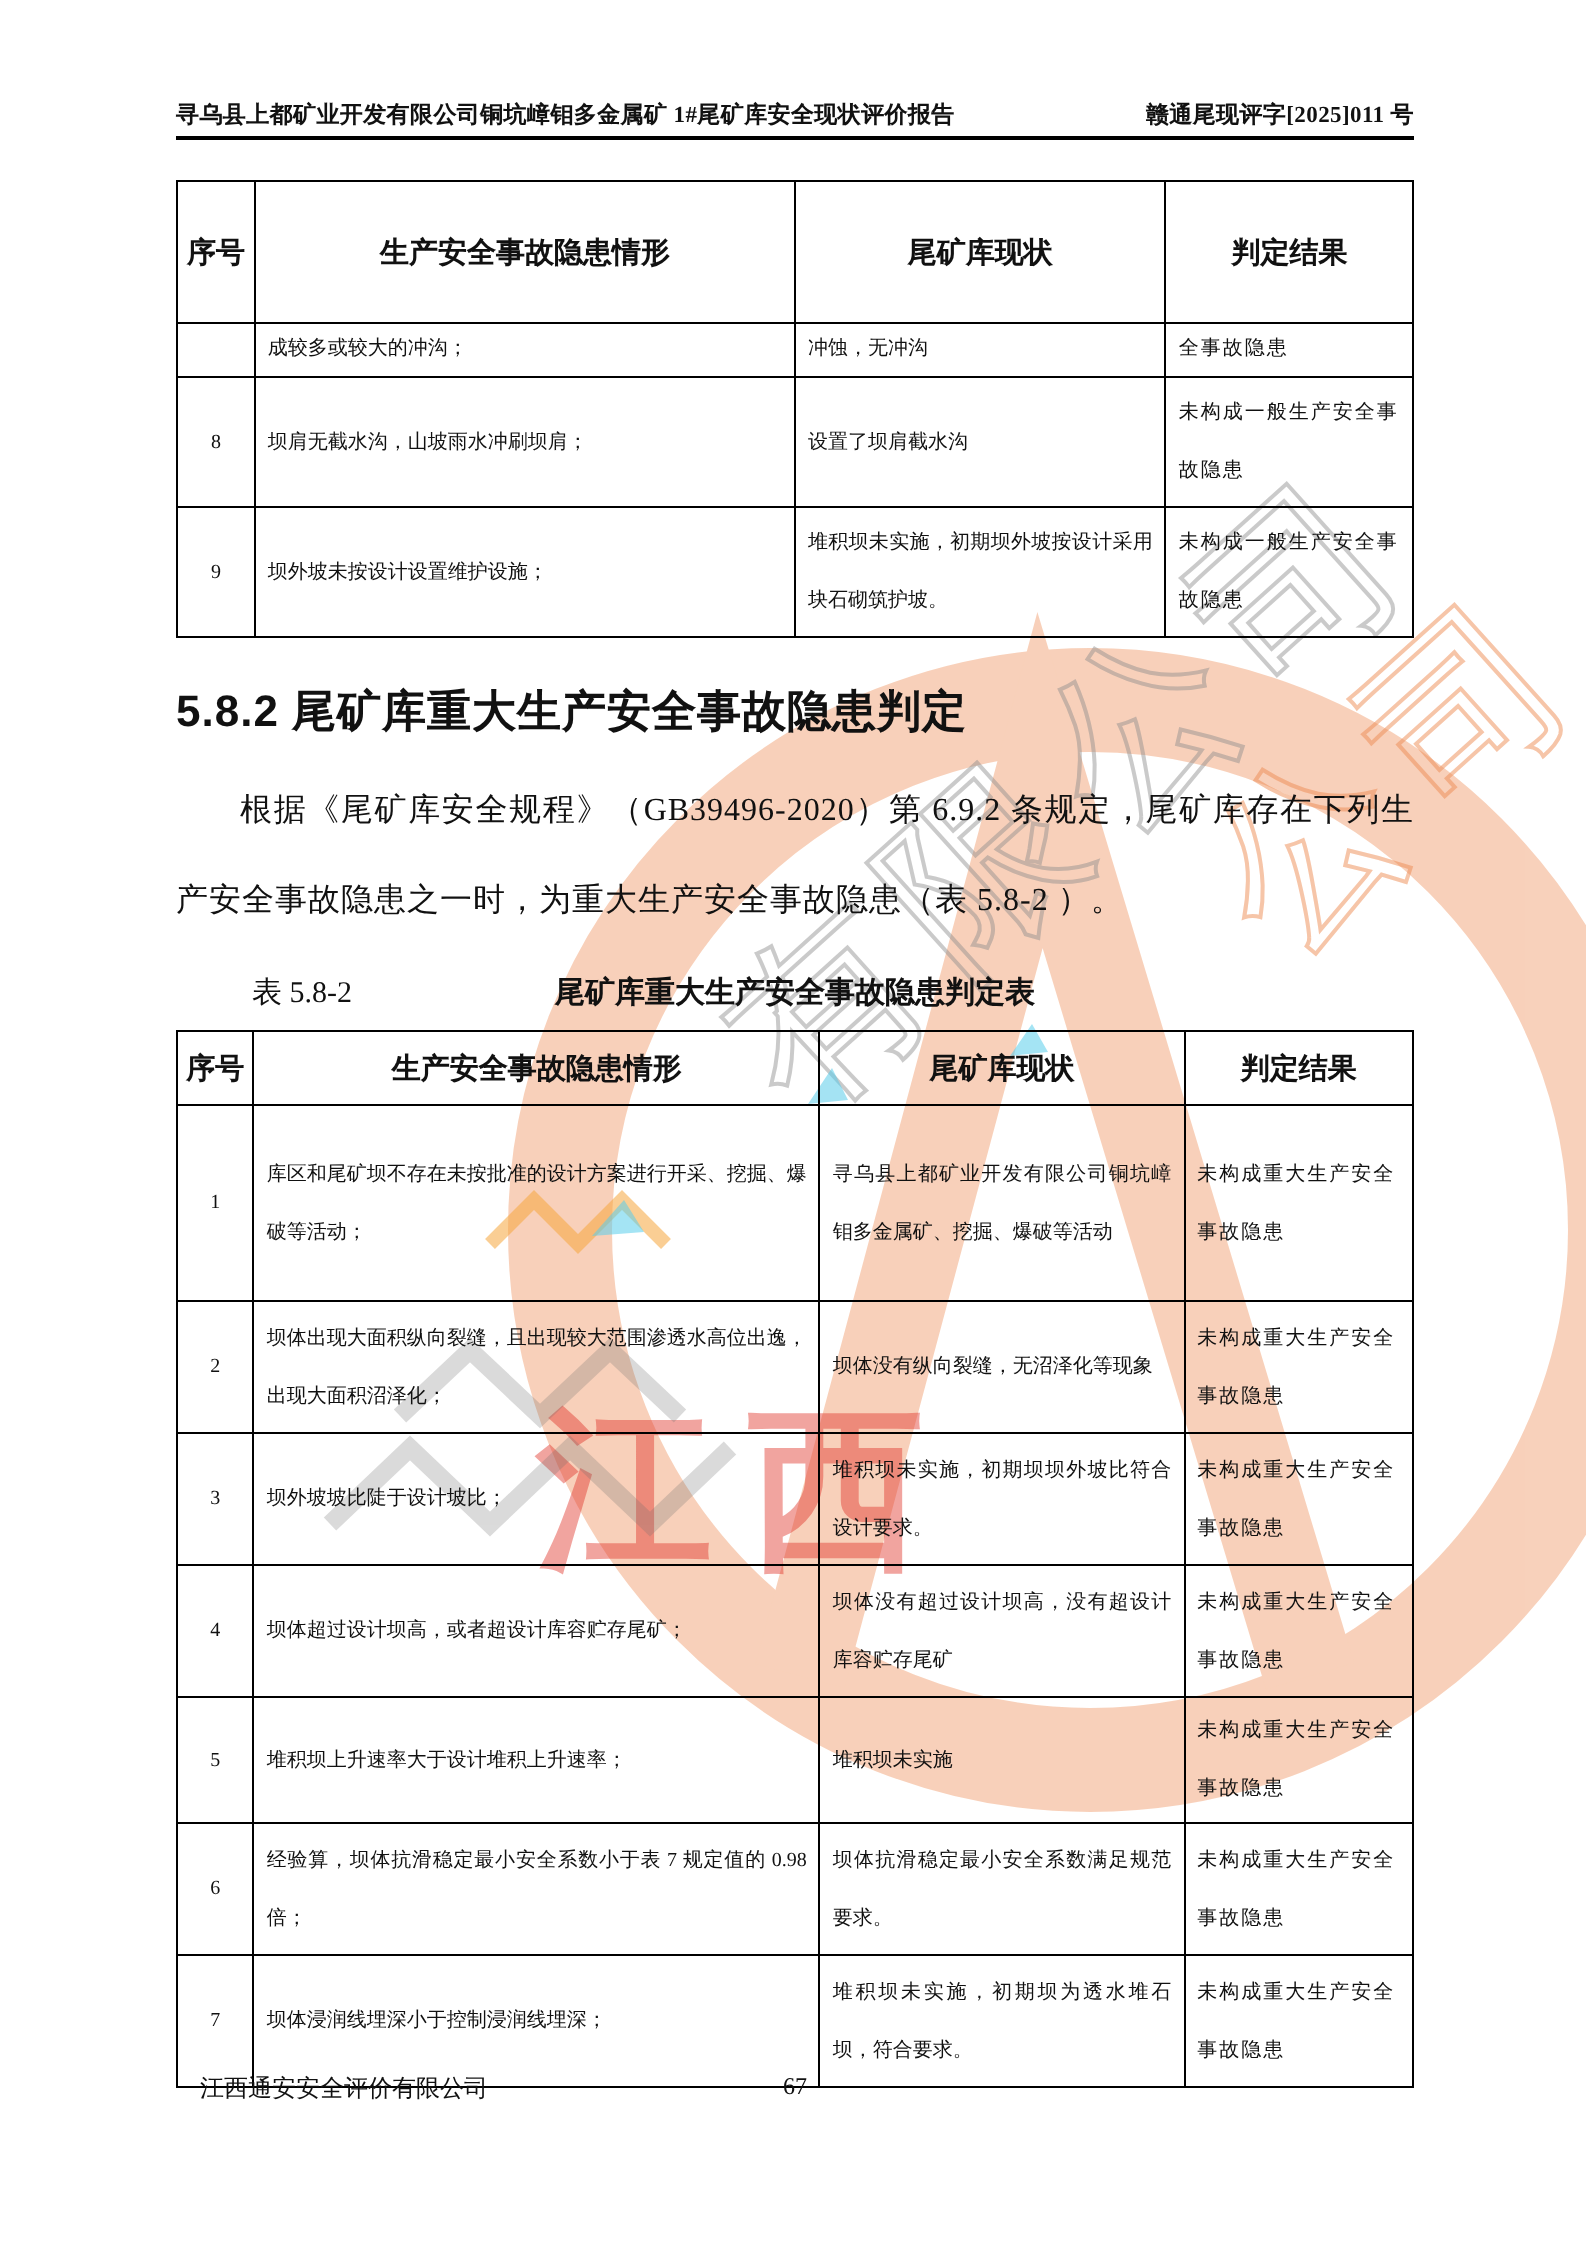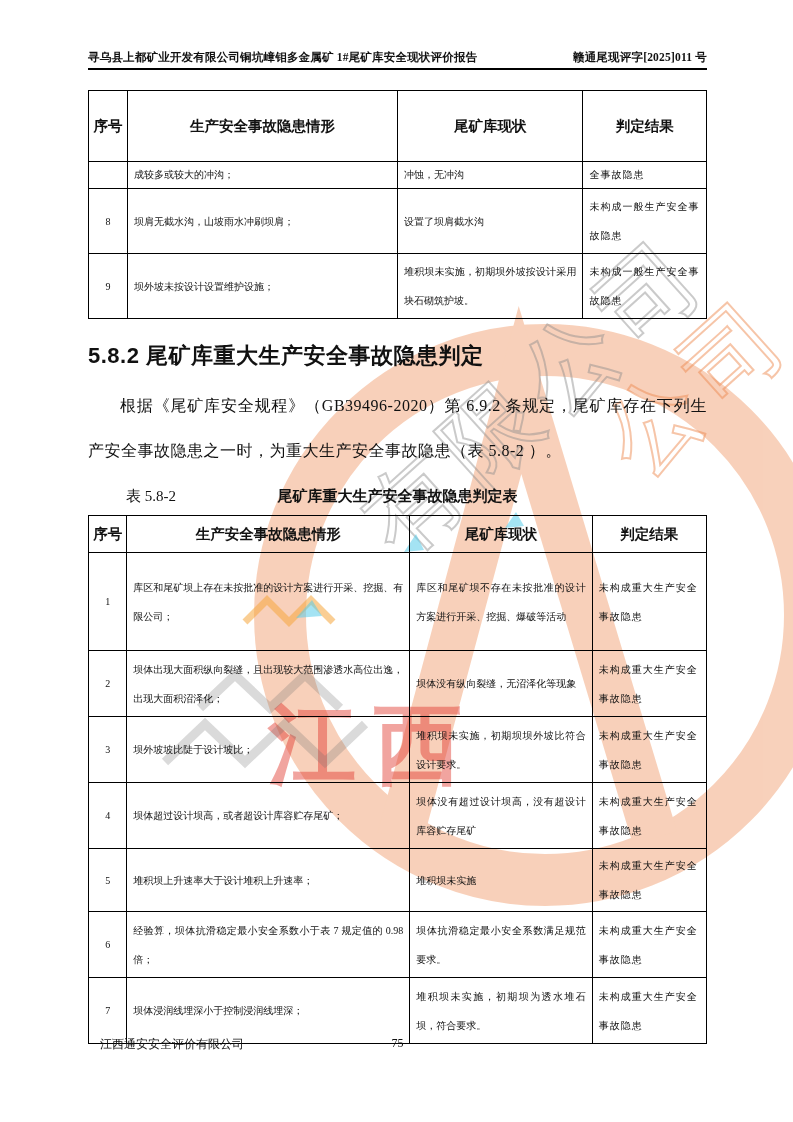--- a/index.html
+++ b/index.html
@@ -153,22 +153,22 @@
         </colgroup>
       <tbody>
           <tr class="hrow">
         <th>序号</th>
         <th>生产安全事故隐患情形</th>
         <th>尾矿库现状</th>
         <th>判定结果</th>
       </tr>
       <tr class="h3">
         <td class="no">1</td>
-        <td class="sit">库区和尾矿坝上存在未按批准的设计方案进行开采、挖掘、有限公司；</td>
-        <td class="stat">库区和尾矿坝不存在未按批准的设计方案进行开采、挖掘、爆破等活动</td>
+        <td class="sit">库区和尾矿坝不存在未按批准的设计方案进行开采、挖掘、爆破等活动；</td>
+        <td class="stat">寻乌县上都矿业开发有限公司铜坑嶂钼多金属矿、挖掘、爆破等活动</td>
         <td class="res">未构成重大生产安全事故隐患</td>
       </tr>
       <tr class="h2">
         <td class="no">2</td>
         <td class="sit">坝体出现大面积纵向裂缝，且出现较大范围渗透水高位出逸，出现大面积沼泽化；</td>
         <td class="stat">坝体没有纵向裂缝，无沼泽化等现象</td>
         <td class="res">未构成重大生产安全事故隐患</td>
       </tr>
       <tr class="h2">
         <td class="no">3</td>
@@ -199,17 +199,17 @@
         <td class="sit">坝体浸润线埋深小于控制浸润线埋深；</td>
         <td class="stat">堆积坝未实施，初期坝为透水堆石坝，符合要求。</td>
         <td class="res">未构成重大生产安全事故隐患</td>
       </tr>
 
     </tbody>
       </table>
   </div>
 
   <div class="doc-footer">
-    <span class="footer-page">75</span>
+    <span class="footer-page">67</span>
     <span class="footer-company">江西通安安全评价有限公司</span>
   </div>
 
 </div>
 
 </body></html>

